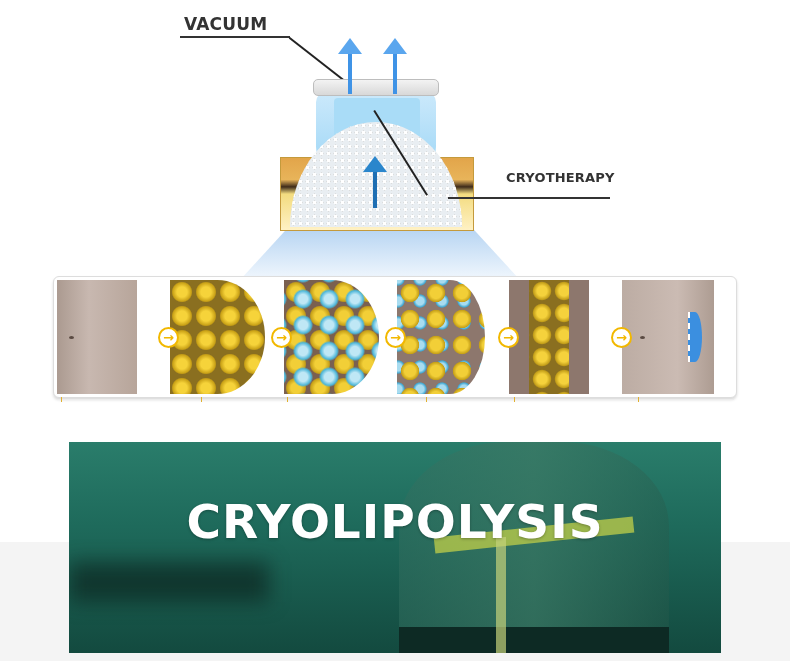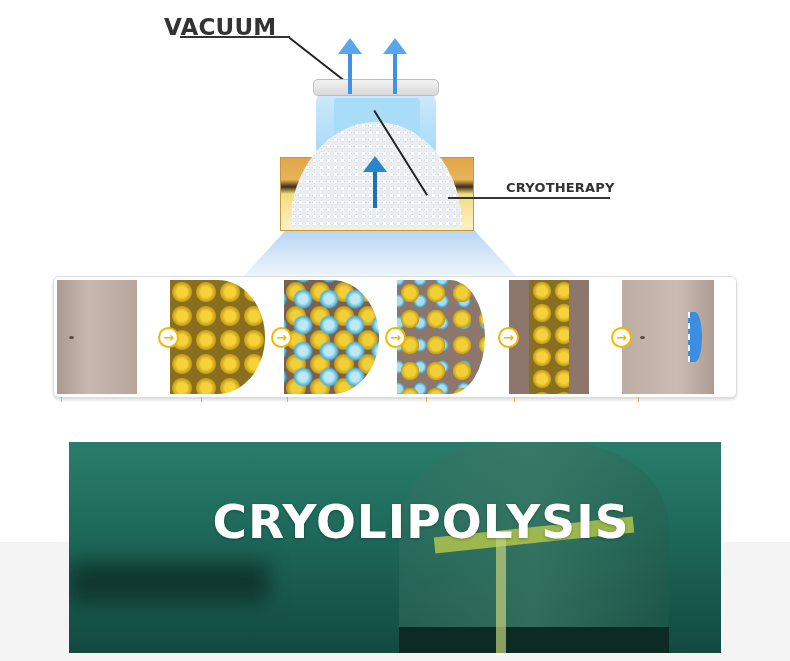--- a/index.html
+++ b/index.html
@@ -1,23 +1,23 @@
 <!DOCTYPE html>
 <html><head>
 <meta charset="utf-8">
 <style>
   html, body { margin:0; padding:0; }
   body { width:790px; height:661px; position:relative; overflow:hidden; background:#ffffff; font-family:"Liberation Sans", sans-serif; }
   .bottom-bg { position:absolute; left:0; top:542px; width:790px; height:119px; background:#f4f4f4; }
 
   
   .label { position:absolute; font-family:"DejaVu Sans", sans-serif; font-weight:bold; color:#333; letter-spacing:0.2px; }
-  .vac-label { left:164px; top:14px; font-size:23px; }
+  .vac-label { left:184px; top:14px; font-size:17px; }
   .vac-underline { position:absolute; left:180px; top:36px; width:110px; height:2px; background:#333; }
-  .cryo-label { left:506px; top:180px; font-size:13px; font-weight:bold; }
+  .cryo-label { left:506px; top:170px; font-size:13px; font-weight:bold; }
   .cryo-underline { position:absolute; left:448px; top:197px; width:162px; height:1.5px; background:#333; }
 
   .beam { position:absolute; left:240px; top:225px; width:280px; height:55px;
     background:linear-gradient(to bottom, rgba(170,205,240,0.9), rgba(210,230,250,0.3));
     clip-path:polygon(18% 0, 82% 0, 100% 100%, 0 100%); }
 
   .skin-block { position:absolute; left:280px; top:157px; width:192px; height:72px;
     background:linear-gradient(to bottom, #e2a54a 0%, #e8b45a 30%, #3e2b1a 40%, #f3dc80 50%, #fff1c4 100%);
     border:1px solid #c49a3c; }
   .device { position:absolute; left:316px; top:92px; width:120px; height:95px;
@@ -52,21 +52,21 @@
   .tickline { position:absolute; left:58px; top:399px; width:676px; height:1px; background:#ececec; }
 
   
   .banner { position:absolute; left:69px; top:442px; width:652px; height:211px; overflow:hidden;
     background:linear-gradient(to bottom, #2a7d6b 0%, #1e6a5b 40%, #134a3f 100%); }
   .banner-blur1 { position:absolute; left:0; top:120px; width:200px; height:40px; background:rgba(10,30,25,0.6); filter:blur(10px); }
   .banner-body { position:absolute; left:330px; top:0; width:270px; height:211px; background:linear-gradient(to right, rgba(50,110,95,0.5), rgba(60,120,100,0.7), rgba(40,90,75,0.4)); border-radius:40% 40% 0 0; }
   .banner-waist { position:absolute; left:330px; top:185px; width:270px; height:26px; background:#0d2a24; }
   .tape { position:absolute; left:365px; top:85px; width:200px; height:16px; background:#b8c94a; transform:rotate(-6deg); opacity:0.8; }
   .tape-v { position:absolute; left:427px; top:95px; width:10px; height:116px; background:#c5d27a; opacity:0.7; }
-  .banner-title { position:absolute; left:0; top:52px; width:652px; text-align:center; color:#fff; font-family:"DejaVu Sans", sans-serif; font-weight:bold; font-size:47px; line-height:56px; letter-spacing:1px; text-shadow:0 1px 3px rgba(0,0,0,0.3);margin-left:26px; }
+  .banner-title { position:absolute; left:0; top:52px; width:652px; text-align:center; color:#fff; font-family:"DejaVu Sans", sans-serif; font-weight:bold; font-size:47px; line-height:56px; letter-spacing:1px; text-shadow:0 1px 3px rgba(0,0,0,0.3); }
 </style>
 </head>
 <body>
 
 <div class="bottom-bg"></div>
 
 <div>
   <div class="label vac-label">VACUUM</div>
   <div class="vac-underline"></div>
   <div class="leader" style="left:290px;top:37px;width:80px;transform:rotate(38deg);"></div>

